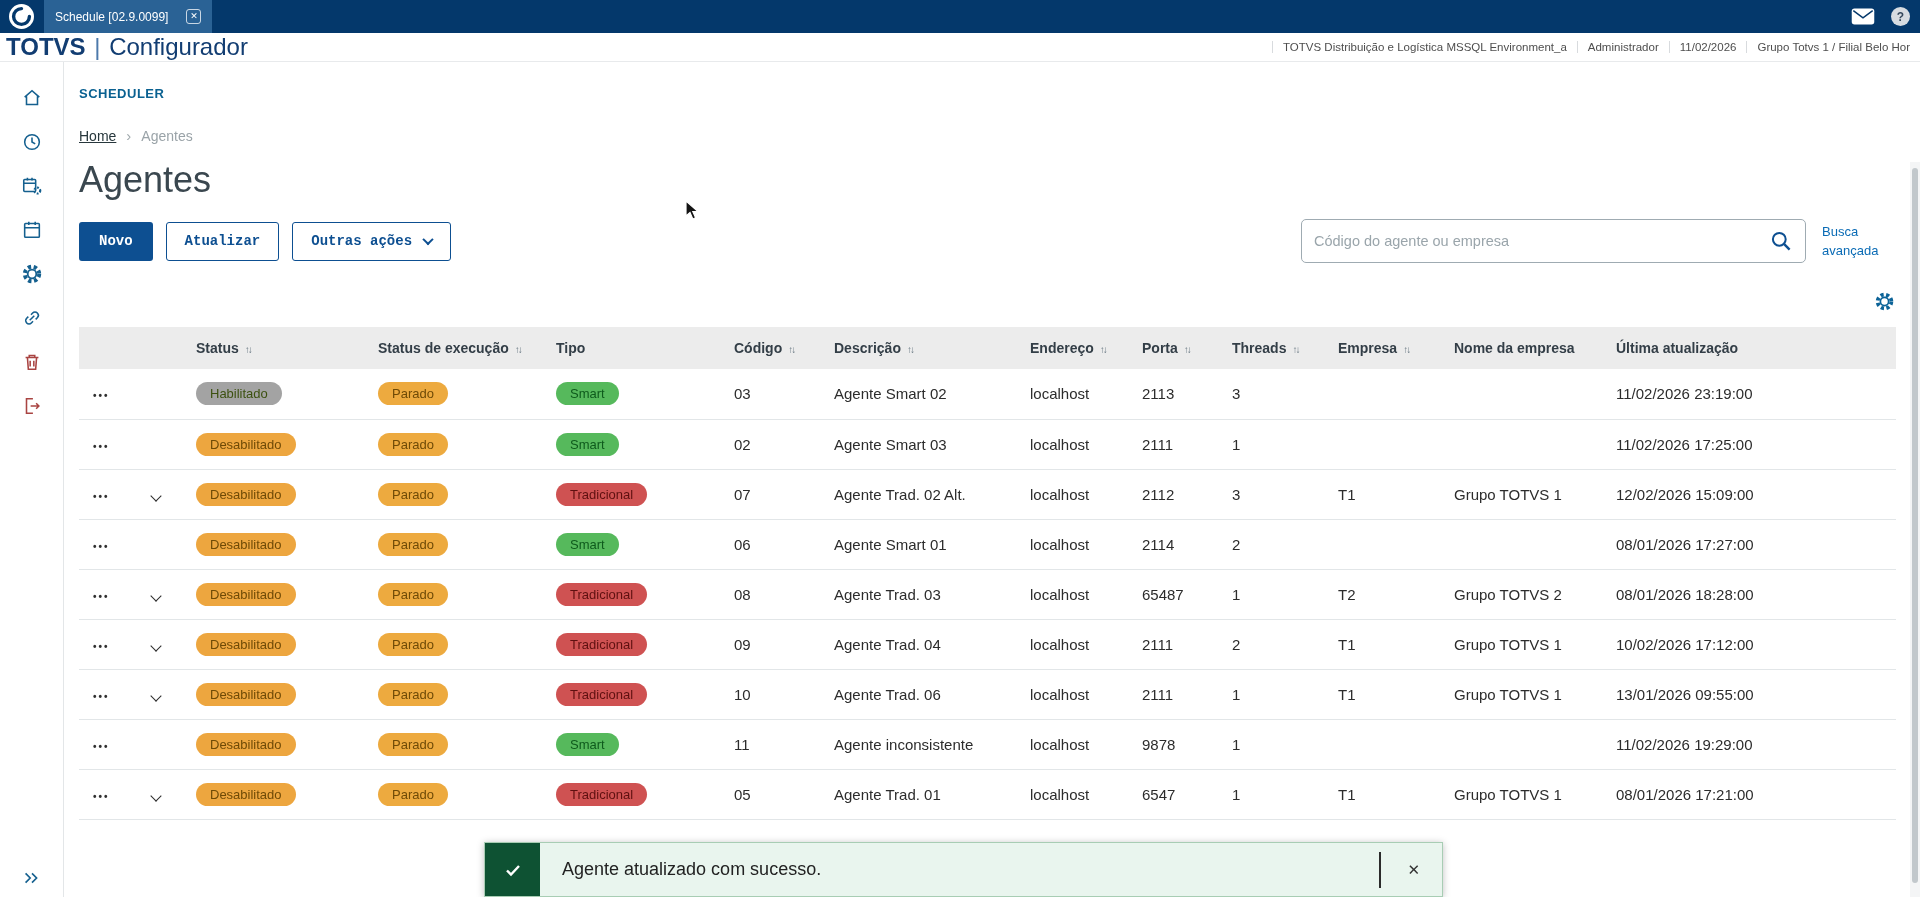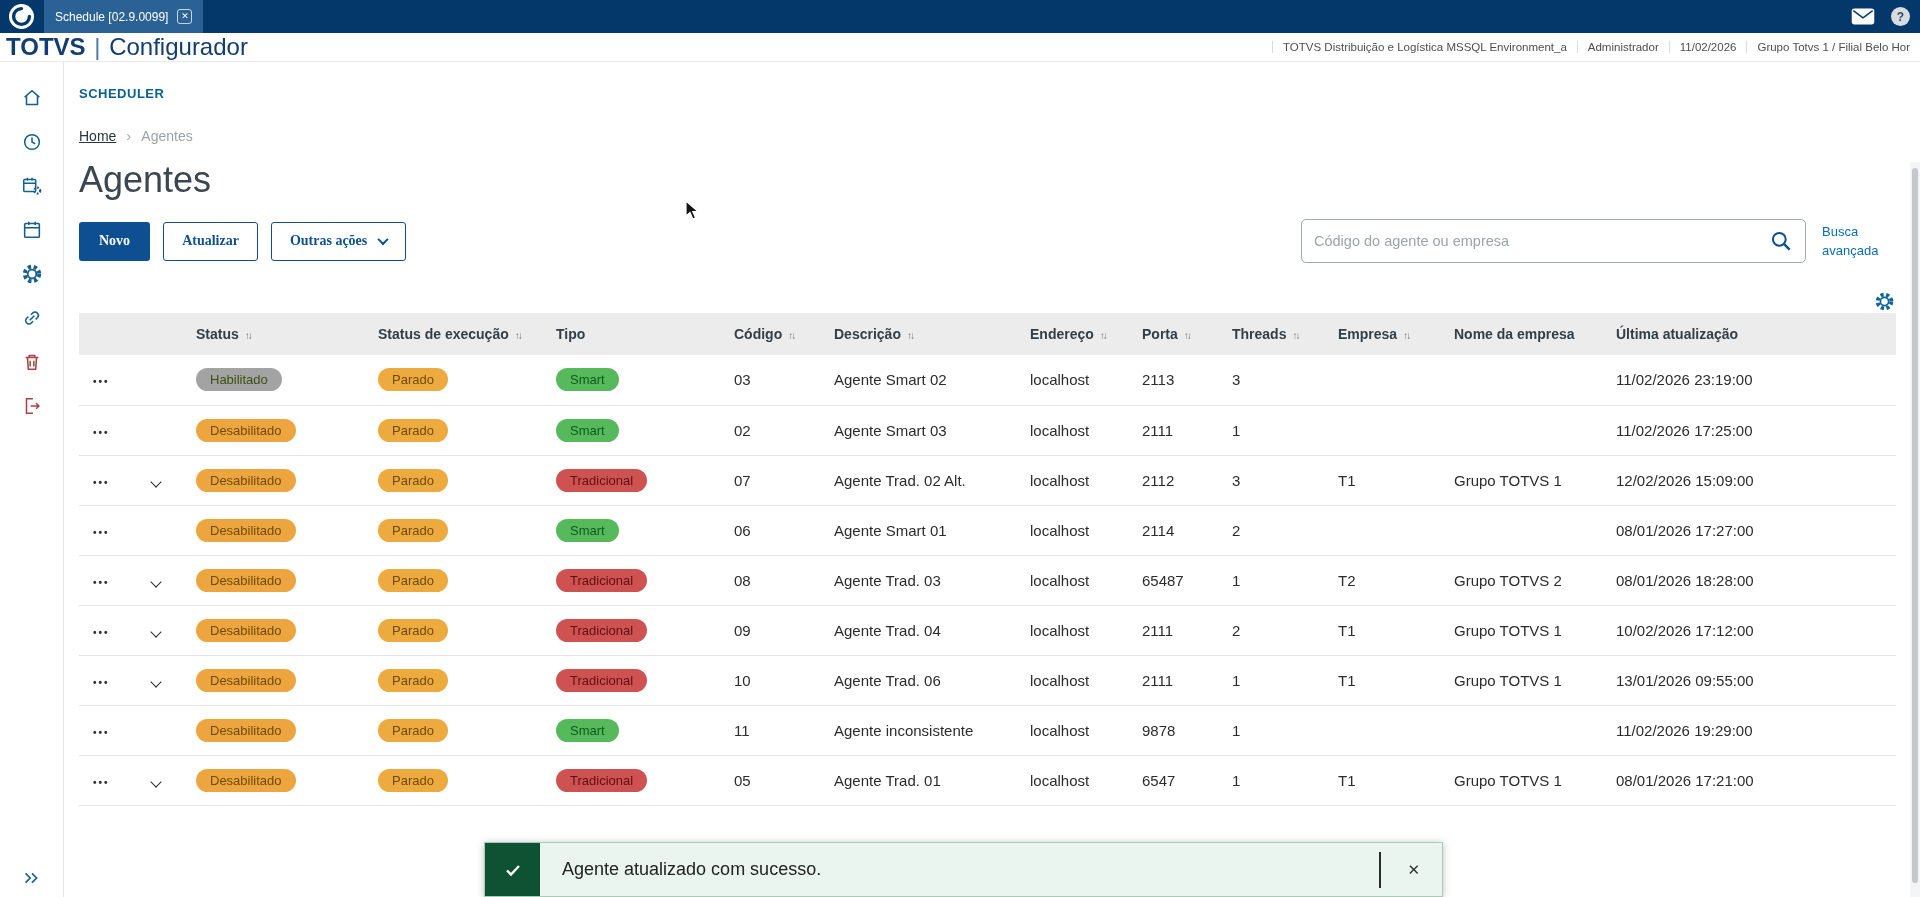--- a/index.html
+++ b/index.html
@@ -2,21 +2,21 @@
 <html><head>
 <meta charset="utf-8">
 <style>
   *{box-sizing:border-box;margin:0;padding:0}
   html,body{width:1920px;height:897px}
   body{font-family:"Liberation Sans",sans-serif;background:#fff;overflow:hidden;position:relative}
 
   
   .topbar{height:33px;background:#04386b;display:flex;align-items:center}
   .logo{width:27px;height:27px;margin:0 9px 0 8px;display:flex;align-items:center;justify-content:center}
-  .tab{height:33px;background:#2a6295;display:flex;align-items:center;gap:9px;padding:0 11px;color:#fff;font-size:12px;cursor:pointer}
+  .tab{height:33px;background:#2a6295;display:flex;align-items:center;gap:18px;padding:0 11px;color:#fff;font-size:12px;cursor:pointer}
   .tab-close{width:15px;height:15px;border:1px solid rgba(255,255,255,.75);border-radius:3px;font-size:9px;line-height:1;display:flex;align-items:center;justify-content:center;color:#fff;cursor:pointer}
   .topbar-right{margin-left:auto;display:flex;align-items:center;gap:16px;padding-right:10px}
   .help{width:19px;height:19px;border-radius:50%;background:#d7dce1;color:#35485c;font-weight:bold;font-size:12px;display:flex;align-items:center;justify-content:center;cursor:pointer}
 
   
   .appheader{height:29px;display:flex;align-items:center;border-bottom:1px solid #e8eaec;padding-left:6px}
   .brand{font-size:24px;color:#123d72;white-space:nowrap}
   .brand b{font-weight:700}
   .brand .sep{color:#4d79ab;margin:0 2px}
   .header-meta{margin-left:auto;display:flex;align-items:center;font-size:11.5px;color:#4e4e4e;white-space:nowrap}
@@ -31,34 +31,34 @@
 
   .section-label{margin-top:24px;font-size:13px;font-weight:700;color:#0a6191;letter-spacing:.5px}
   .breadcrumb{margin-top:26px;font-size:14px;display:flex;align-items:center;gap:10px}
   .breadcrumb a{color:#27373c;text-decoration:underline;cursor:pointer}
   .crumb-sep{color:#9fa8ac;font-size:15px}
   .crumb-current{color:#9aa3a8}
   h1{margin-top:15px;font-size:36px;font-weight:500;color:#3a474f}
 
   
   .toolbar{margin-top:18px;display:flex;align-items:center}
-  .btn{height:39px;border-radius:3px;font-size:14px;padding:0 18px;cursor:pointer;font-family:Liberation Serif, serif;display:inline-flex;align-items:center}
+  .btn{height:39px;border-radius:3px;font-size:14px;padding:0 18px;cursor:pointer;font-family:Liberation Mono, monospace;display:inline-flex;align-items:center}
   .btn-primary{background:#0d4f91;color:#fff;border:2px solid #0d4f91;font-weight:700}
   .btn-outline{background:#fff;color:#0d4f91;border:1px solid #0d4f91;margin-left:13px;font-weight:600}
   .chev-down{display:inline-block;width:8px;height:8px;border-right:2px solid #0d4f91;border-bottom:2px solid #0d4f91;transform:rotate(45deg) translate(-1px,-1px);margin-left:12px}
   .search-wrap{margin-left:auto;display:flex;align-items:center;gap:16px}
   .search-box{width:505px;height:44px;border:1px solid #9fabb2;border-radius:5px;display:flex;align-items:center;padding:0 12px;background:#fff}
   .search-box input{flex:1;border:none;outline:none;font-size:14.5px;color:#333;font-family:inherit;background:transparent}
   .search-box input::placeholder{color:#9aa5ab}
   .advanced{width:74px;font-size:13px;color:#0a6bb5;line-height:1.5;cursor:pointer;align-self:center}
 
   .table-tools{display:flex;justify-content:flex-end;margin-top:26px}
 
   
-  table{width:100%;border-collapse:collapse;table-layout:fixed}
+  table{width:100%;border-collapse:collapse;margin-top:14px;table-layout:fixed}
   thead th{background:#ececec;height:42px;text-align:left;font-size:14px;font-weight:700;color:#333e47;padding:0 0 0 14px;white-space:nowrap;overflow:hidden}
   tbody td{height:50px;border-bottom:1px solid #e2e6e8;font-size:15px;color:#2c2c2c;padding:0 0 0 14px;vertical-align:middle;white-space:nowrap;overflow:hidden}
   .badge{display:inline-block;padding:4px 14px;border-radius:13px;font-size:13px}
   .dots{color:#2f2f2f;font-size:10px;letter-spacing:2px;font-weight:bold;cursor:pointer}
   .chev{display:inline-block;width:8px;height:8px;border-right:1.8px solid #2b2b2b;border-bottom:1.8px solid #2b2b2b;transform:rotate(45deg);cursor:pointer;margin-left:4px}
   .sort{font-size:10px;color:#667680;margin-left:6px;letter-spacing:-2px;cursor:pointer}
 
   
   .toast{position:absolute;left:484px;bottom:0;width:959px;height:55px;background:#e9f5ee;border:1px solid #a8cdb4;display:flex;align-items:center;box-shadow:0 1px 7px rgba(0,0,0,.25);z-index:50}
   .toast-icon{width:55px;height:100%;background:#0e5233;display:flex;align-items:center;justify-content:center;flex:none}

